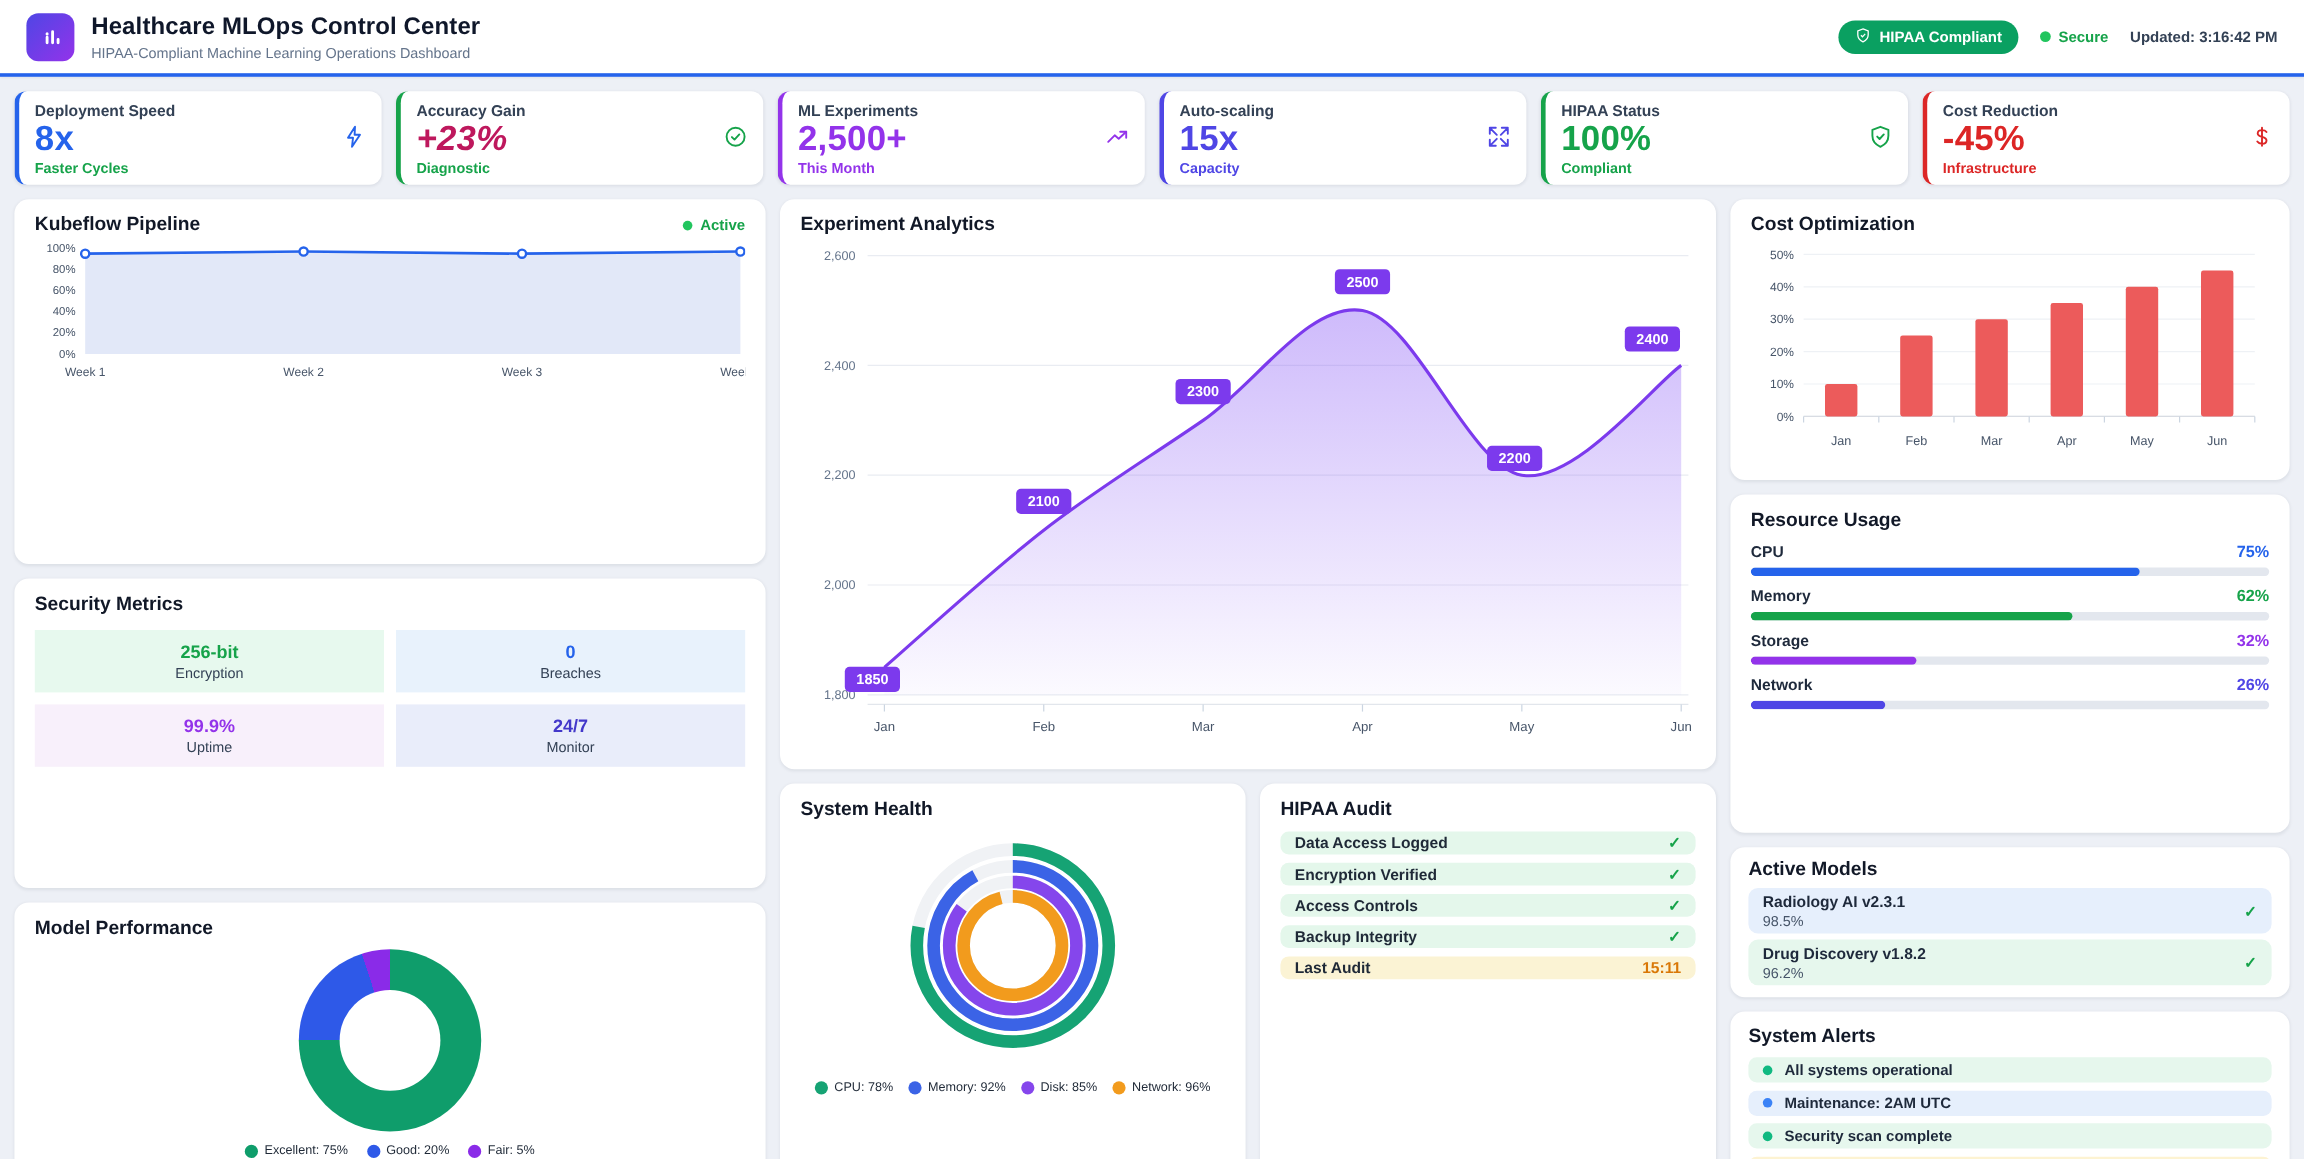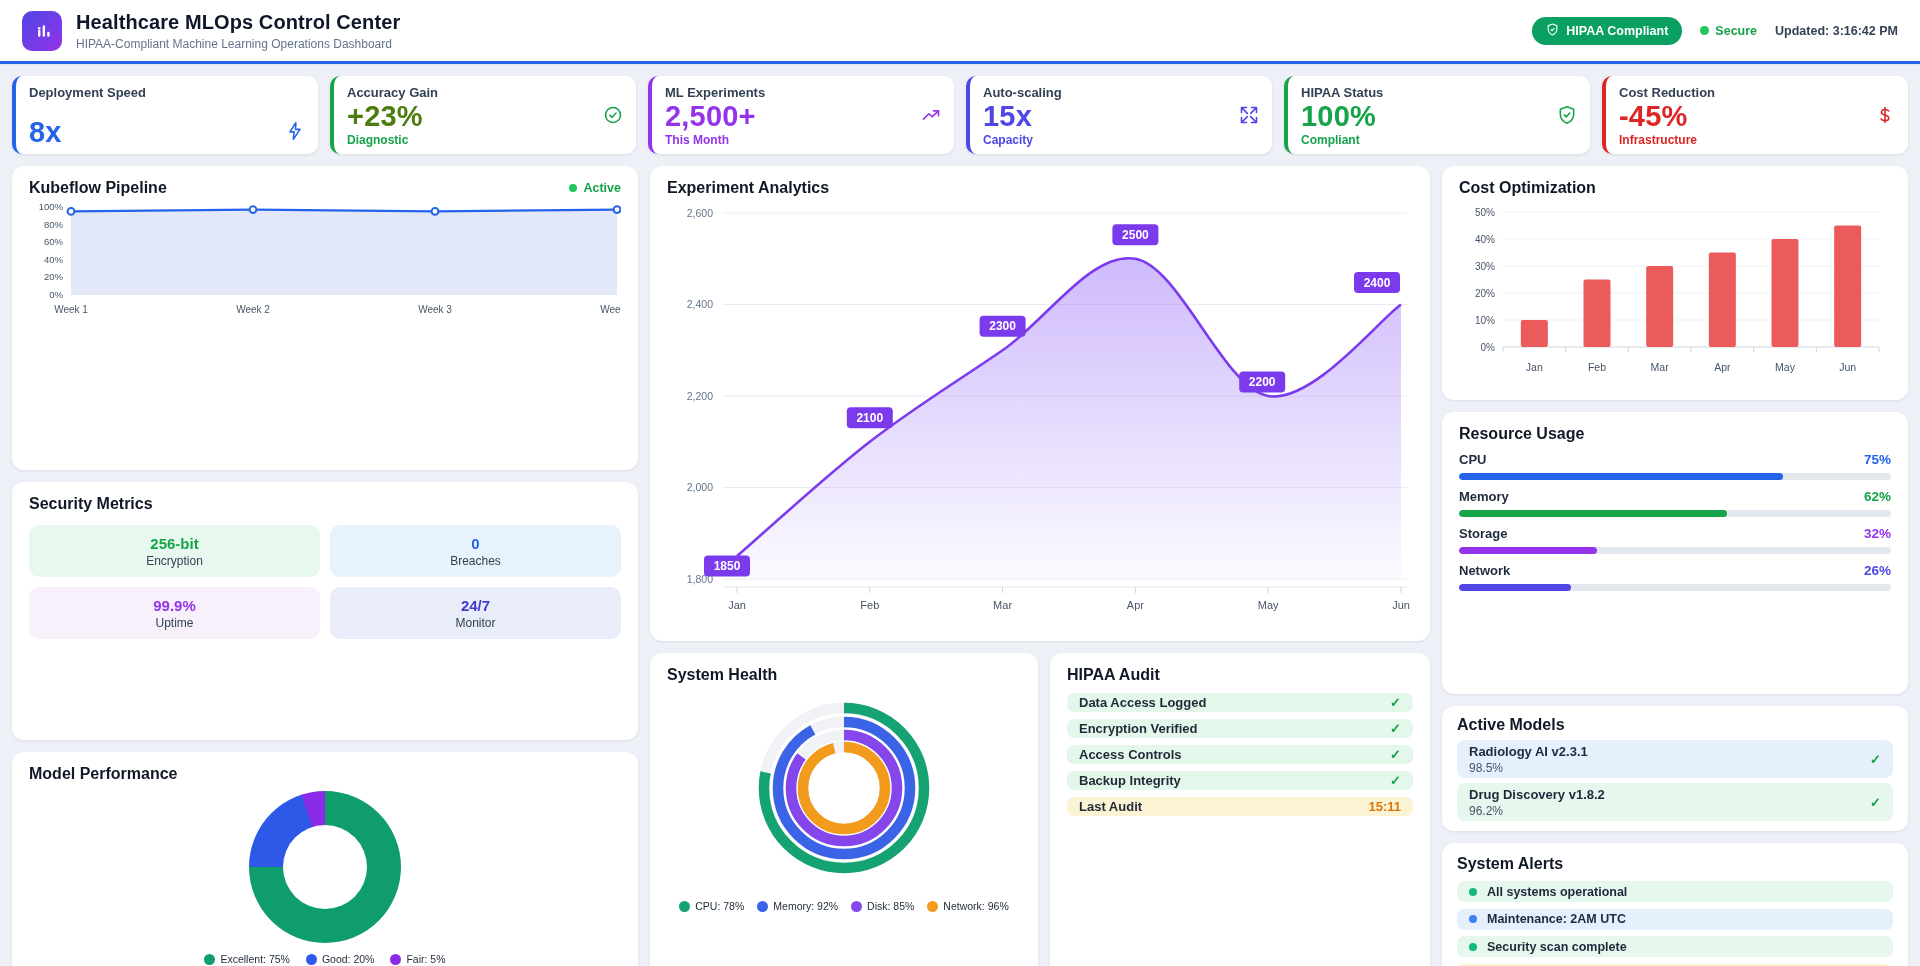--- a/index.html
+++ b/index.html
@@ -25,21 +25,21 @@
   .col{display:flex;flex-direction:column;gap:12px}
   .panel{background:#fff;border-radius:12px;box-shadow:0 1px 3px rgba(15,23,42,.08);padding:13px 17px}
   .p-title{font-size:16px;font-weight:700;color:#111827}
   .panel-head{display:flex;justify-content:space-between;align-items:center}
   .active-badge{display:flex;align-items:center;gap:6px;font-size:12.5px;font-weight:700;color:#16a34a}
   #p-kubeflow{height:304px}#p-security{height:258px}#p-model{height:272px}
   #p-experiment{height:475px}
   .row2{display:grid;grid-template-columns:388px 380px;gap:12px;height:330px}
   #p-cost{height:234px}#p-resource{height:282px}#p-models{height:125px;padding:10px 15px}#p-alerts{height:160px;padding:12px 15px}
   .sec-grid{display:grid;grid-template-columns:1fr 1fr;gap:10px;margin-top:12px}
-  .sec-box{border-radius:10px;height:52px;display:flex;flex-direction:column;align-items:center;justify-content:center;gap:2px}
+  .sec-box{border-radius:0;height:52px;display:flex;flex-direction:column;align-items:center;justify-content:center;gap:2px}
   .sec-val{font-size:15px;font-weight:800}
   .sec-lab{font-size:12px;color:#334155}
   .donut-wrap{display:flex;justify-content:center;margin-top:8px}
   .donut{width:152px;height:152px;border-radius:50%;position:relative}
   .donut .hole{position:absolute;inset:34px;border-radius:50%;background:#fff}
   .legend{display:flex;justify-content:center;gap:16px;margin-top:10px;flex-wrap:nowrap}
   .legend .item{display:flex;align-items:center;gap:5px;font-size:10.5px;color:#1f2937;white-space:nowrap}
   .legend .sw{width:11px;height:11px;border-radius:50%;flex:none}
   .ru-row{margin-top:9px}
   .ru-head{display:flex;justify-content:space-between;align-items:center;margin-bottom:6px}
@@ -88,34 +88,34 @@
       <div class="secure">
         <span class="dot" style="background:#22c55e"></span>
         <span>Secure</span>
       </div>
       <div class="updated">Updated: 3:16:42 PM</div>
     </div>
   </header>
 
   <div class="main">
     <section class="kpis" id="kpi-row">
-        <div class="kpi" style="border-left-color: rgb(37, 99, 235); gap: 16px;">
+        <div class="kpi" style="border-left-color: rgb(37, 99, 235);">
           <div class="kpi-label">Deployment Speed</div>
           <div class="kpi-mid">
             <div class="kpi-value" style="color: rgb(37, 99, 235);">8x</div>
             <span><svg width="20" height="20" viewBox="0 0 24 24" fill="none" stroke="#2563eb" stroke-width="1.9" stroke-linecap="round" stroke-linejoin="round">
                 <path d="M13 2 6 13h5l-1 9 8-12h-5.4L13 2z"></path>
               </svg></span>
           </div>
           <div class="kpi-sub" style="color: rgb(22, 163, 74);">Faster Cycles</div>
         </div>
         <div class="kpi" style="border-left-color: rgb(22, 163, 74);">
           <div class="kpi-label">Accuracy Gain</div>
           <div class="kpi-mid">
-            <div class="kpi-value" style="color: #4d7c0f;">+23%</div>
+            <div class="kpi-value" style="color: #be185d; font-style: italic;">+23%</div>
             <span><svg width="20" height="20" viewBox="0 0 24 24" fill="none" stroke="#16a34a" stroke-width="1.9" stroke-linecap="round" stroke-linejoin="round">
                 <circle cx="12" cy="12" r="9"></circle>
                 <polyline points="8.3 12.3 10.9 14.8 15.7 9.6"></polyline>
               </svg></span>
           </div>
           <div class="kpi-sub" style="color: rgb(22, 163, 74);">Diagnostic</div>
         </div>
         <div class="kpi" style="border-left-color: rgb(147, 51, 234);">
           <div class="kpi-label">ML Experiments</div>
           <div class="kpi-mid">

